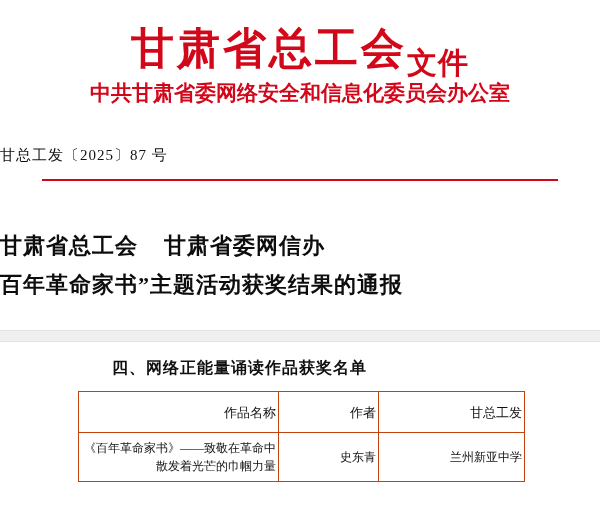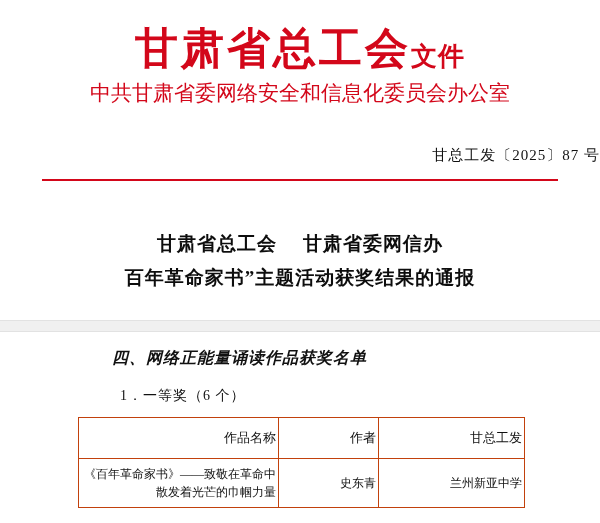--- a/index.html
+++ b/index.html
@@ -29,57 +29,56 @@
     display: block;
     font-family: "Liberation Serif", serif;
     font-weight: bold;
     color: #d3071a;
     font-size: 43px;
     letter-spacing: 3px;
     line-height: 1.05;
     white-space: nowrap;
   }
   .org-title .wen-jian {
-    font-size: 26px;
+    font-size: 30px;
     letter-spacing: 1px;
     vertical-align: baseline;
     position: relative;
-    top: 2px;
+    top: 10px;
   }
   .org-subtitle {
     display: block;
     margin-top: 10px;
     font-family: "Liberation Serif", serif;
-    font-weight: normal;
+    font-weight: bold;
     color: #d3071a;
     font-size: 21px;
     letter-spacing: 0px;
     line-height: 1.2;
     white-space: nowrap;
   }
   
   .doc-number {
     margin-top: 40px;
-    text-align: right;
+    text-align: left;
     font-size: 15px;
     letter-spacing: 1px;
     color: #111;
   }
   .red-rule {
     margin: 14px auto 0 auto;
     width: 516px;
     height: 2px;
     background: #d3071a;
   }
   
   .title-block {
     margin-top: 46px;
-    text-align: center;
     font-weight: bold;
-    font-size: 19px;
+    font-size: 22px;
     line-height: 1.75;
     letter-spacing: 1px;
     color: #0d0d0d;
   }
   .title-line {
     display: block;
     white-space: nowrap;
   }
   .title-line.issuer span.gap {
     display: inline-block;
@@ -94,21 +93,20 @@
     border-top: 1px solid #e2e2e2;
     border-bottom: 1px solid #e2e2e2;
   }
   
   .section-heading {
     margin: 16px 0 8px 112px;
     font-size: 16px;
     font-weight: bold;
     letter-spacing: 1px;
     color: #111;
-    font-style: italic;
   }
   .award-line {
     margin: 18px 0 0 120px;
     font-size: 14px;
     letter-spacing: 1px;
     color: #111;
   }
   
   .table-wrap {
     margin: 12px 0 0 78px;
@@ -157,21 +155,20 @@
   <div class="red-rule"></div>
 
   <div class="title-block">
     <span class="title-line issuer"><span>甘肃省总工会</span><span class="gap"></span><span>甘肃省委网信办</span></span>
     <span class="title-line">百年革命家书”主题活动获奖结果的通报</span>
   </div>
 
   <div class="page-gap"></div>
 
   <div class="section-heading">四、网络正能量诵读作品获奖名单</div>
-  <div class="award-line">1．一等奖（6 个）</div>
 
   <div class="table-wrap">
     <table class="award-table">
       <colgroup>
         <col class="c1">
           <col class="c2">
           <col class="c3">
       </colgroup>
       <thead>
         <tr>

